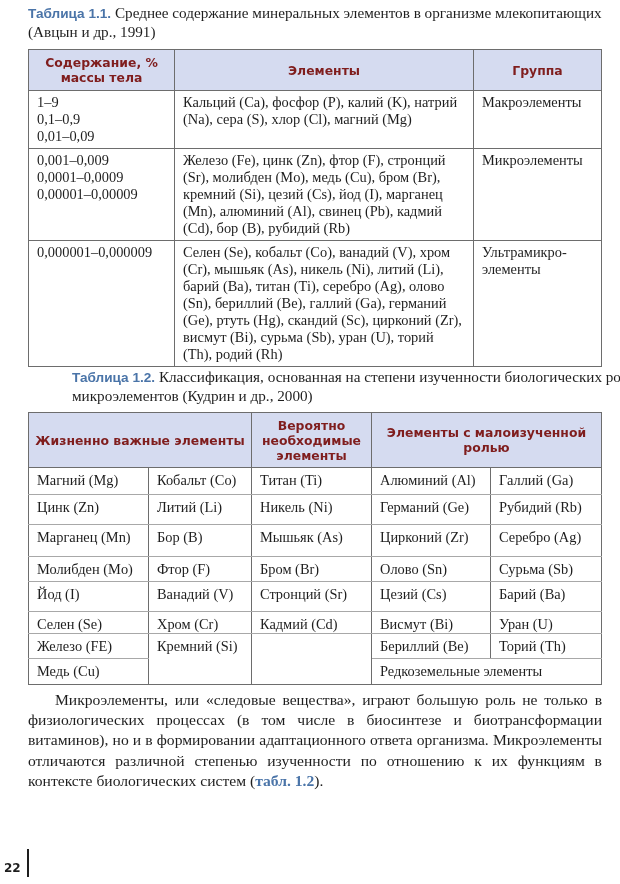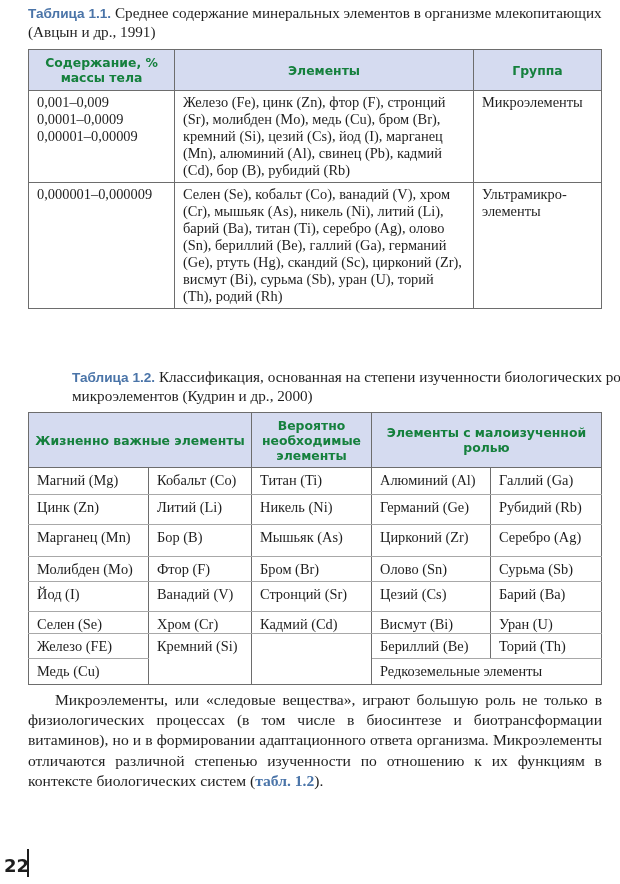--- a/index.html
+++ b/index.html
@@ -18,21 +18,21 @@
   }
   table {
     position: absolute; left: 28px; width: 573px;
     border-collapse: collapse; table-layout: fixed;
     font-size: 14.4px; line-height: 17px;
   }
   th {
     background: #d5dbf0;
     font-family: "DejaVu Sans", "Liberation Sans", sans-serif;
     font-weight: bold; font-size: 12.4px; line-height: 15px;
-    color: #15803d; text-align: center; vertical-align: middle;
+    color: #7f1d1d; text-align: center; vertical-align: middle;
     border: 1.5px solid #6d6d6d;
   }
   #t11 td {
     border: 1.5px solid #6d6d6d; vertical-align: top;
     padding: 3px 8px 3px 8px;
   }
   #t12 td {
     border-left: 1.5px solid #6d6d6d; border-right: 1.5px solid #6d6d6d;
     border-top: 1px solid #a8a8a8; border-bottom: 1px solid #a8a8a8;
     vertical-align: top; padding: 4px 8px 0 8px;
@@ -46,21 +46,21 @@
   }
   .body-text p { margin: 0; text-indent: 27px; }
   .body-text .ref {
     color: #4a74a8; font-weight: bold;
   }
   .footer {
     position: absolute; left: 0; top: 848px; width: 620px; height: 30px;
     font-family: "DejaVu Sans", "Liberation Sans", sans-serif;
   }
   .footer .page-num {
-    position: absolute; left: 4px; top: 7px; font-weight: bold; font-size: 18px;
+    position: absolute; left: 4px; top: 13px; font-weight: bold; font-size: 12px;
   }
   .footer .sep {
     position: absolute; left: 27px; top: 1px; width: 1.5px; height: 28px; background: #1e1e1e;
   }
   .footer .running {
     position: absolute; left: 34px; top: 8px; font-size: 11.6px; white-space: nowrap;
   }
 </style>
 </head>
 <body>
@@ -73,20 +73,27 @@
   <colgroup>
       <col style="width:146px">
       <col style="width:299px">
       <col style="width:128px">
     </colgroup>
   <tbody>
       <tr style="height:41px">
     <th>Содержание, % массы тела</th>
     <th>Элементы</th>
     <th>Группа</th>
+  </tr>
+  <tr style="height:55px">
+    <td class="multiline">1–9
+0,1–0,9
+0,01–0,09</td>
+    <td>Кальций (Ca), фосфор (P), калий (K), натрий (Na), сера (S), хлор (Cl), магний (Mg)</td>
+    <td>Макроэлементы</td>
   </tr>
   <tr style="height:88px">
     <td class="multiline">0,001–0,009
 0,0001–0,0009
 0,00001–0,00009</td>
     <td>Железо (Fe), цинк (Zn), фтор (F), стронций (Sr), молибден (Mo), медь (Cu), бром (Br), кремний (Si), цезий (Cs), йод (I), марганец (Mn), алюминий (Al), свинец (Pb), кадмий (Cd), бор (B), рубидий (Rb)</td>
     <td>Микроэлементы</td>
   </tr>
   <tr style="height:117px">
     <td class="multiline">0,000001–0,000009</td>

